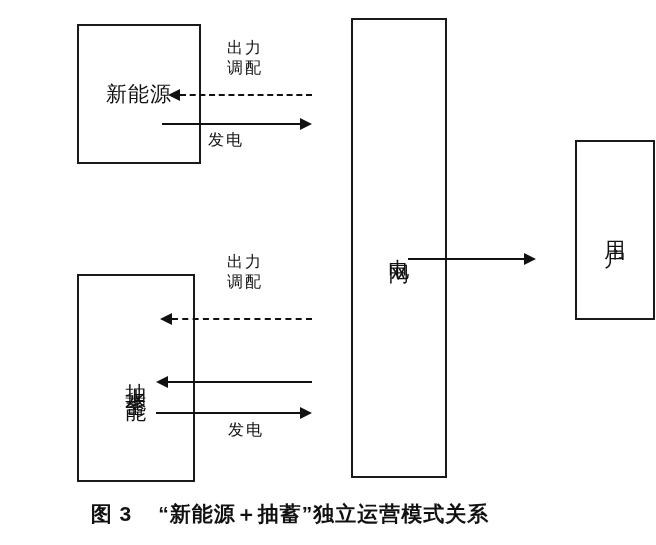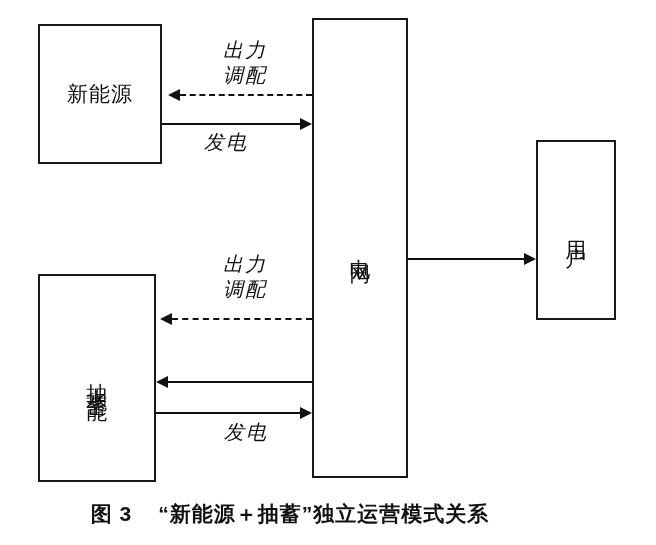--- a/index.html
+++ b/index.html
@@ -23,20 +23,21 @@
     background: #ffffff;
     box-sizing: border-box;
     display: flex;
     align-items: center;
     justify-content: center;
     text-align: center;
     color: #111111;
     font-size: 21px;
     line-height: 1.32;
     letter-spacing: 1px;
+    margin-left: 39px;
   }
   .box.vertical {
     writing-mode: vertical-rl;
     text-orientation: upright;
     letter-spacing: 6px;
   }
   .box-new-energy { left: 38px;  top: 24px;  width: 124px; height: 140px; }
   .box-grid       { left: 312px; top: 18px;  width: 96px;  height: 460px; }
   .box-user       { left: 536px; top: 140px; width: 80px;  height: 180px; }
   .box-pumped     { left: 38px;  top: 274px; width: 118px; height: 208px; }
@@ -63,26 +64,25 @@
   .arrow-right {
     border-left: 12px solid #111111;
   }
   .arrow-left {
     border-right: 12px solid #111111;
   }
 
   .lbl {
     position: absolute;
     color: #111111;
-    font-size: 20px;
+    font-size: 16px;
     letter-spacing: 2px;
     text-align: center;
     white-space: nowrap;
     line-height: 1.25;
-    font-style: italic;
   }
 
   .caption {
     position: absolute;
     left: 0;
     top: 500px;
     width: 580px;
     text-align: center;
     color: #111111;
     font-size: 21px;

